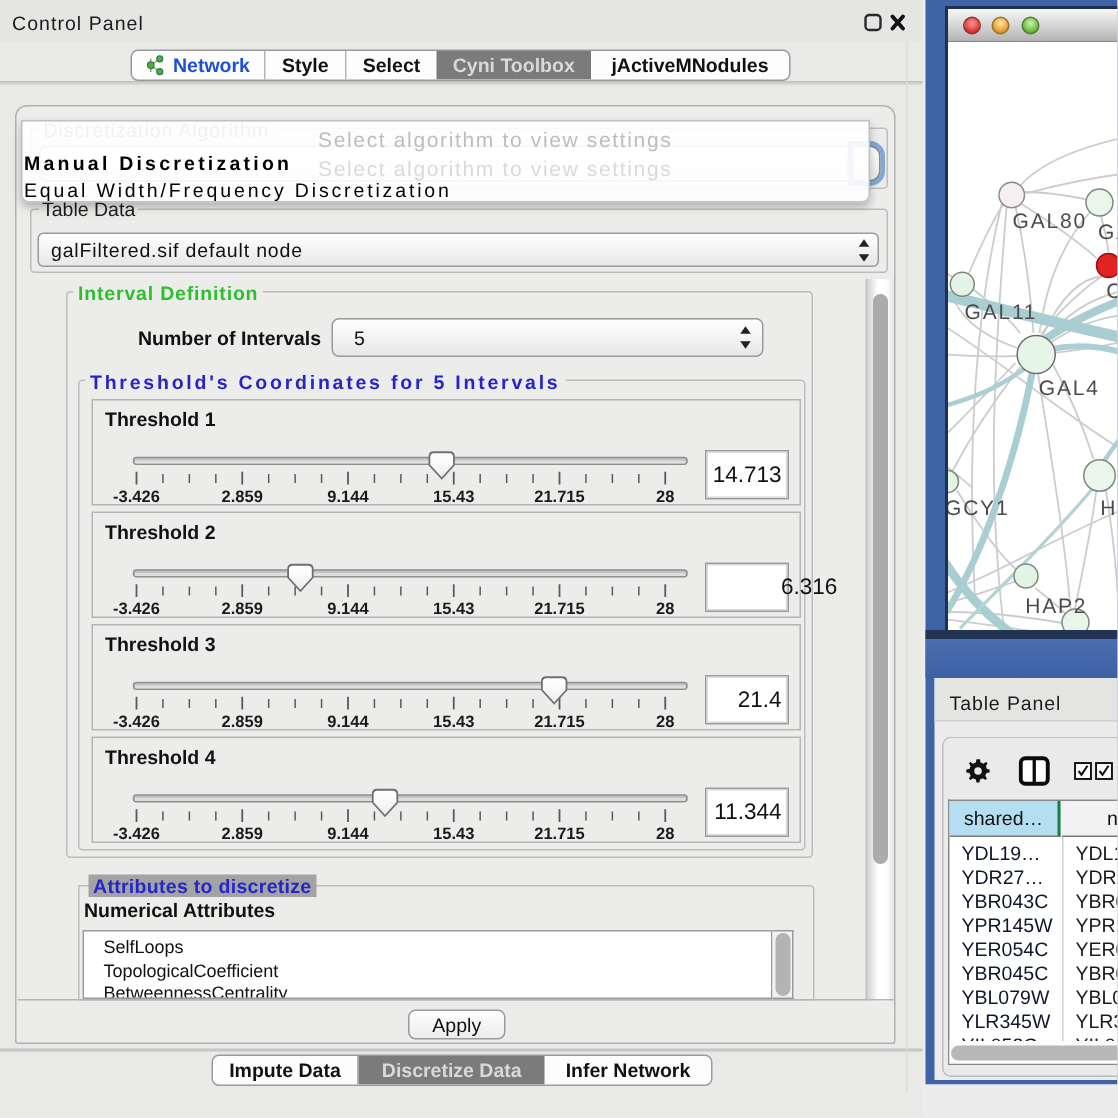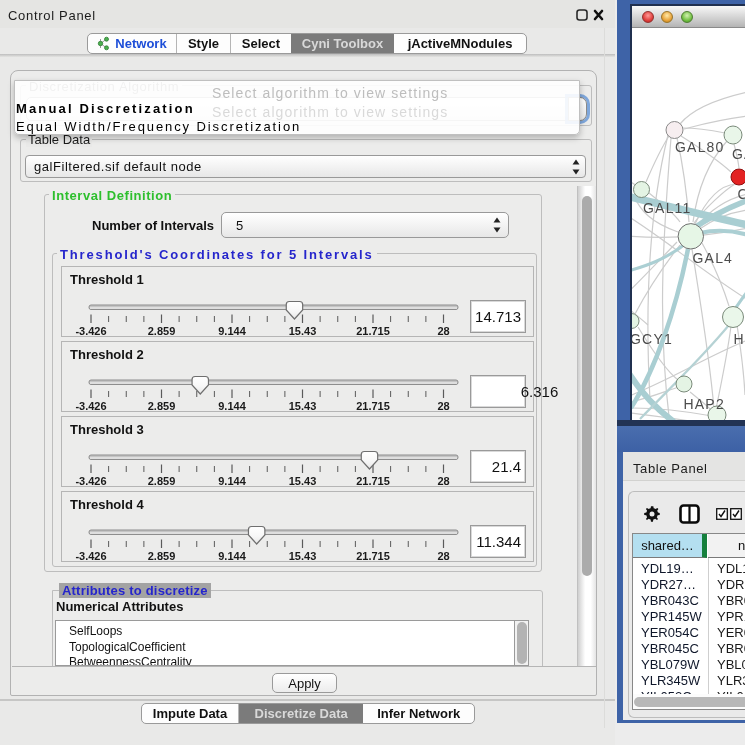--- a/index.html
+++ b/index.html
@@ -364,21 +364,21 @@
   </svg>
 
   <svg class="abs" style="left:93px;top:56px;" width="27" height="12" viewBox="0 0 27 12">
     <rect x="0.7" y="0.7" width="10.6" height="10.6" fill="#fff" stroke="#111" stroke-width="1.3"></rect>
     <path d="M3 6 L5 8.5 L9 2.5" stroke="#111" stroke-width="1.4" fill="none"></path>
     <rect x="14.7" y="0.7" width="10.6" height="10.6" fill="#fff" stroke="#111" stroke-width="1.3"></rect>
     <path d="M17 6 L19 8.5 L23 2.5" stroke="#111" stroke-width="1.4" fill="none"></path>
   </svg>
 
   <div class="abs" style="left:9px;top:81px;width:113px;height:177px;background:#fff;border:1px solid #888;border-right:none;overflow:hidden;">
-    <div style="position:absolute;left:0;top:0;width:74px;height:24px;background:#b4dff0;border-right:5px solid #15803d;border-bottom:1px solid #7a7a7a;font-size:13px;color:#111;text-align:center;line-height:24px;">shared…</div>
+    <div style="position:absolute;left:0;top:0;width:74px;height:24px;background:#b4dff0;border-right:2px solid #15803d;border-bottom:1px solid #7a7a7a;font-size:13px;color:#111;text-align:center;line-height:24px;">shared…</div>
     <div style="position:absolute;left:75px;top:0;width:120px;height:24px;background:#f2f2f2;border-bottom:1px solid #7a7a7a;font-size:13px;color:#111;padding-left:30px;line-height:24px;">na</div>
     <div style="position:absolute;left:75px;top:24px;width:1px;height:160px;background:#cfcfcf;"></div>
     <div style="position:absolute;left:8px;top:27px;font-size:13px;color:#0f172a;line-height:16px;">YDL19…<br>YDR27…<br>YBR043C<br>YPR145W<br>YER054C<br>YBR045C<br>YBL079W<br>YLR345W<br>YIL052C</div>
     <div style="position:absolute;left:84px;top:27px;font-size:13px;color:#1a1a1a;line-height:16px;">YDL1<br>YDR2<br>YBR0<br>YPR1<br>YER0<br>YBR0<br>YBL0<br>YLR3<br>YIL0</div>
   </div>
   <div class="abs" style="left:10px;top:242px;width:112px;height:15px;background:#fcfcfc;"></div>
   <div class="abs" style="left:11px;top:245px;width:120px;height:10px;background:#b8b8b8;border-radius:5px;"></div>
 </div>
 
 </body></html>

